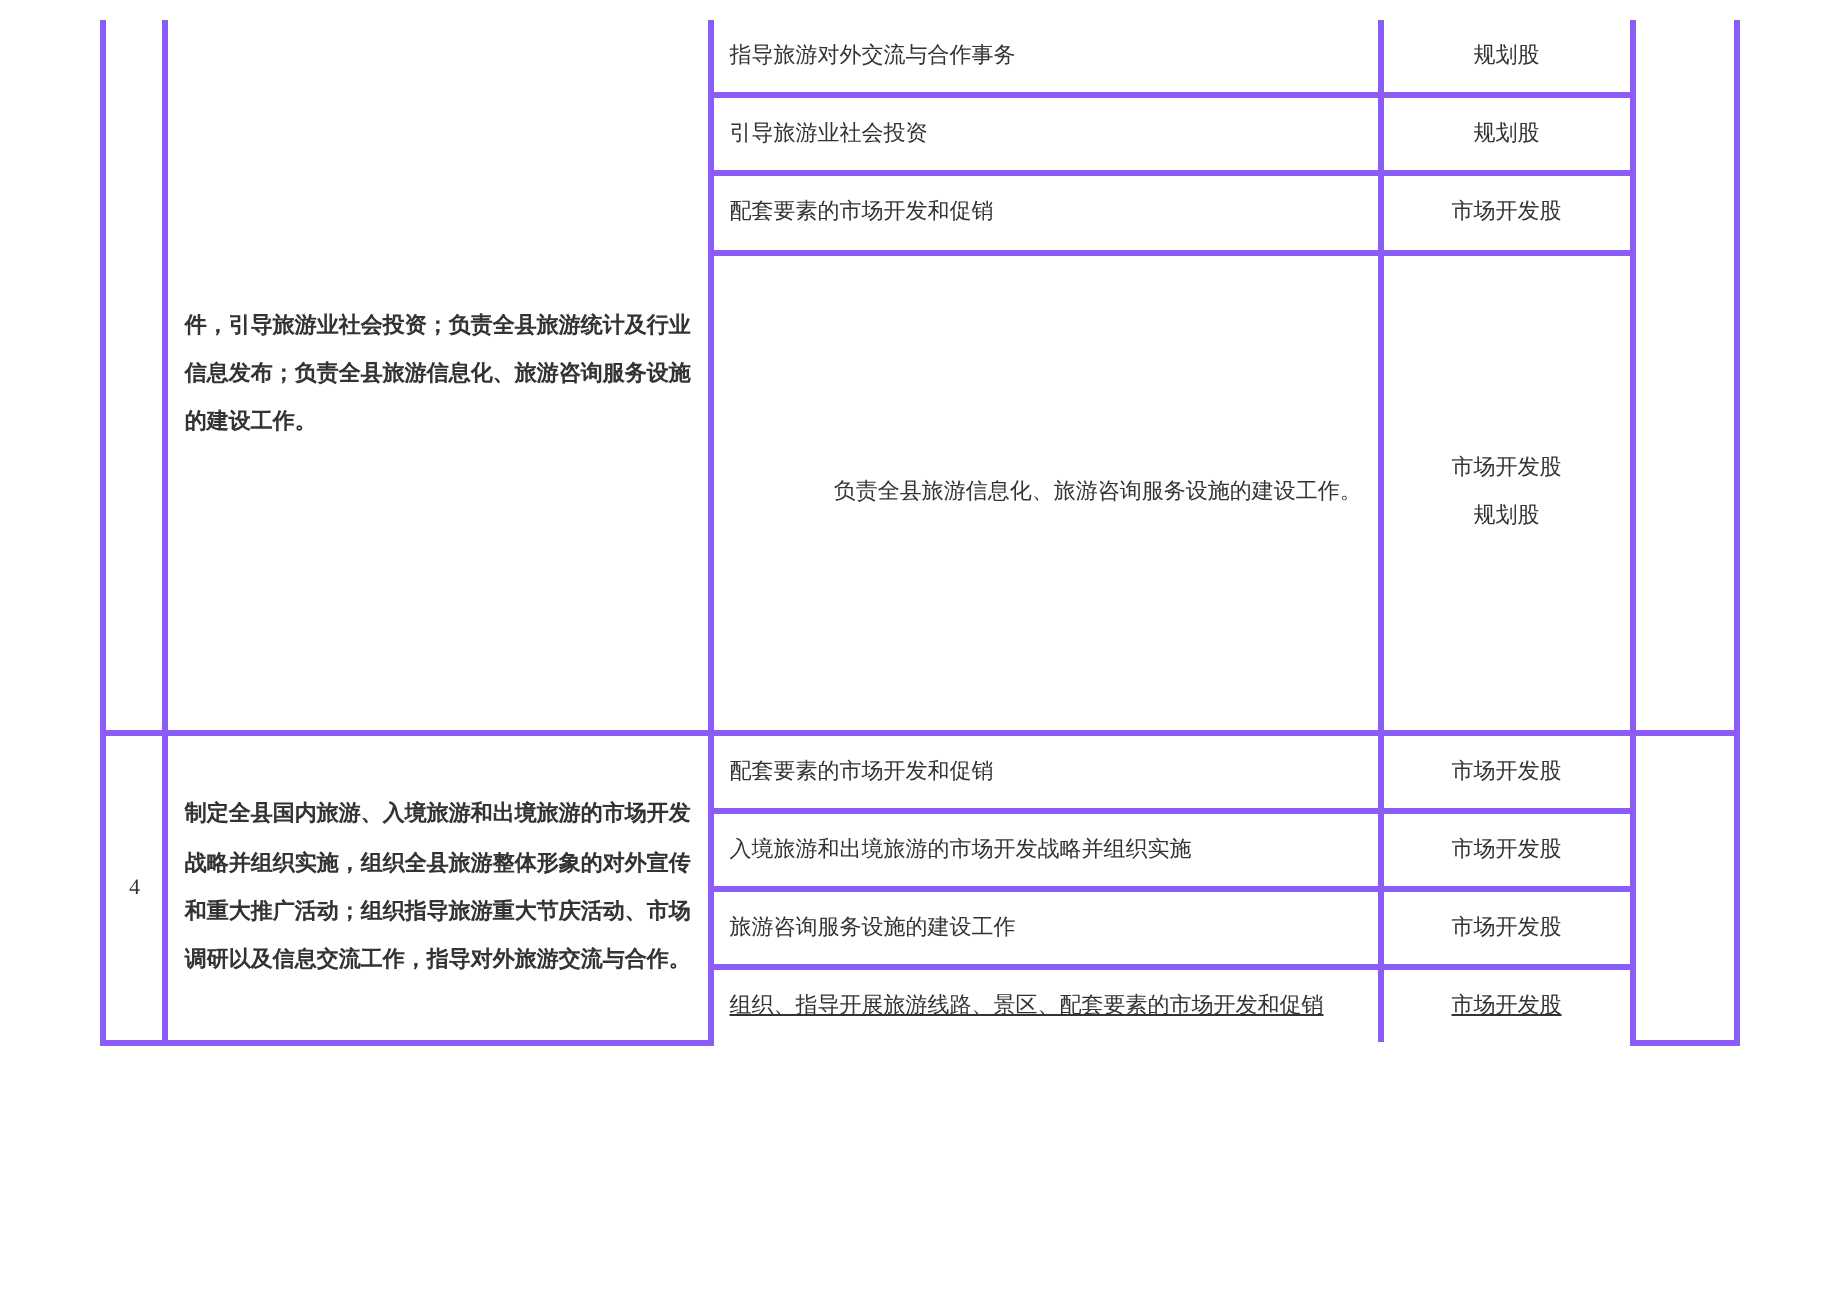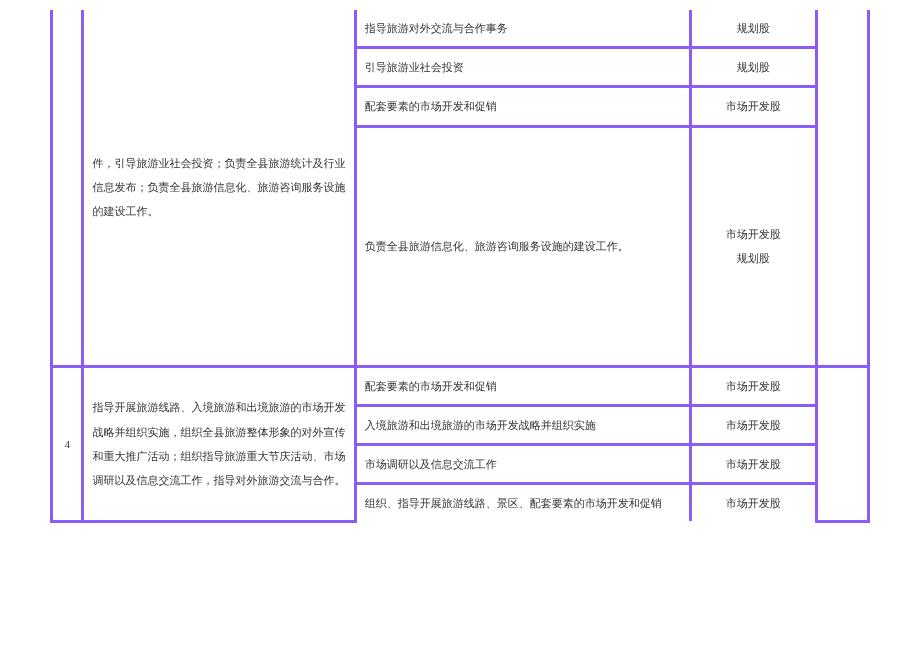--- a/index.html
+++ b/index.html
@@ -30,39 +30,42 @@
       line-height: 2.2;
       font-size: 11px;
       word-break: break-all;
     }
     .col-num {
       width: 30px;
       text-align: center;
     }
     .col-desc {
       width: 260px;
+      font-weight: bold;
     }
     .col-detail {
       width: 320px;
     }
     .col-dept {
       width: 120px;
       text-align: center;
     }
     .col-last {
       width: 50px;
     }
     .tall-row td.col-detail {
       height: 240px;
+      text-align: right;
     }
     .no-top-border {
       border-top: none;
     }
     .no-bottom-border {
       border-bottom: none;
+      text-decoration: underline;
     }
   </style>
 </head>
 <body>
 
 <div class="page">
   <table>
     <tbody>
 
       <tr>
@@ -81,31 +84,31 @@
         <td class="col-dept">市场开发股</td>
       </tr>
       <tr class="tall-row">
         <td class="col-detail">负责全县旅游信息化、旅游咨询服务设施的建设工作。</td>
         <td class="col-dept" style="white-space: pre-line;">市场开发股
 规划股</td>
       </tr>
 
       <tr>
         <td class="col-num" rowspan="4">4</td>
-        <td class="col-desc" rowspan="4">指导开展旅游线路、入境旅游和出境旅游的市场开发战略并组织实施，组织全县旅游整体形象的对外宣传和重大推广活动；组织指导旅游重大节庆活动、市场调研以及信息交流工作，指导对外旅游交流与合作。</td>
+        <td class="col-desc" rowspan="4">制定全县国内旅游、入境旅游和出境旅游的市场开发战略并组织实施，组织全县旅游整体形象的对外宣传和重大推广活动；组织指导旅游重大节庆活动、市场调研以及信息交流工作，指导对外旅游交流与合作。</td>
         <td class="col-detail">配套要素的市场开发和促销</td>
         <td class="col-dept">市场开发股</td>
         <td class="col-last" rowspan="4"></td>
       </tr>
       <tr>
         <td class="col-detail">入境旅游和出境旅游的市场开发战略并组织实施</td>
         <td class="col-dept">市场开发股</td>
       </tr>
       <tr>
-        <td class="col-detail">市场调研以及信息交流工作</td>
+        <td class="col-detail">旅游咨询服务设施的建设工作</td>
         <td class="col-dept">市场开发股</td>
       </tr>
       <tr>
         <td class="col-detail no-bottom-border">组织、指导开展旅游线路、景区、配套要素的市场开发和促销</td>
         <td class="col-dept no-bottom-border">市场开发股</td>
       </tr>
     </tbody>
   </table>
 </div>
 

